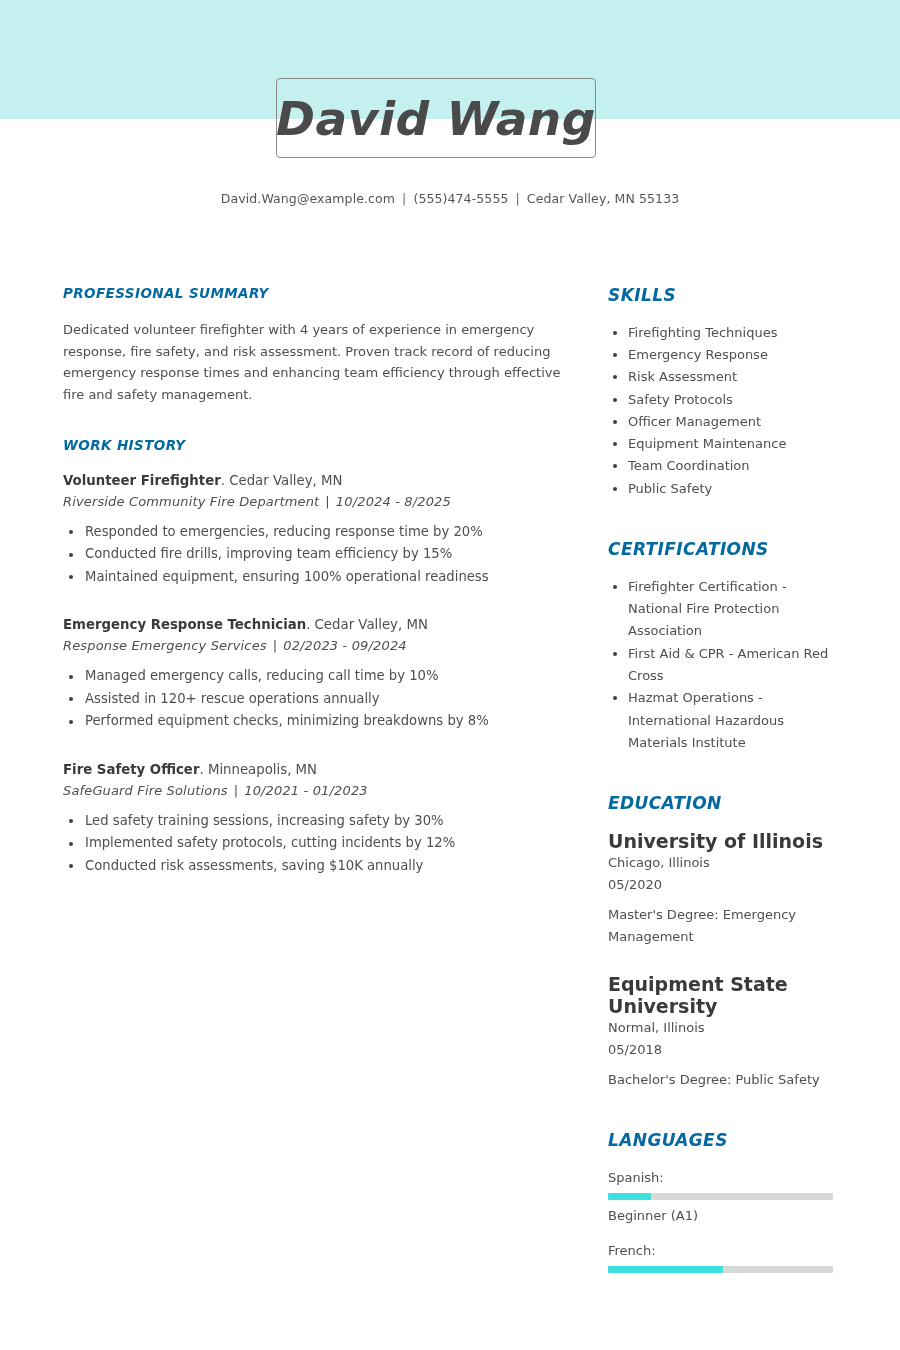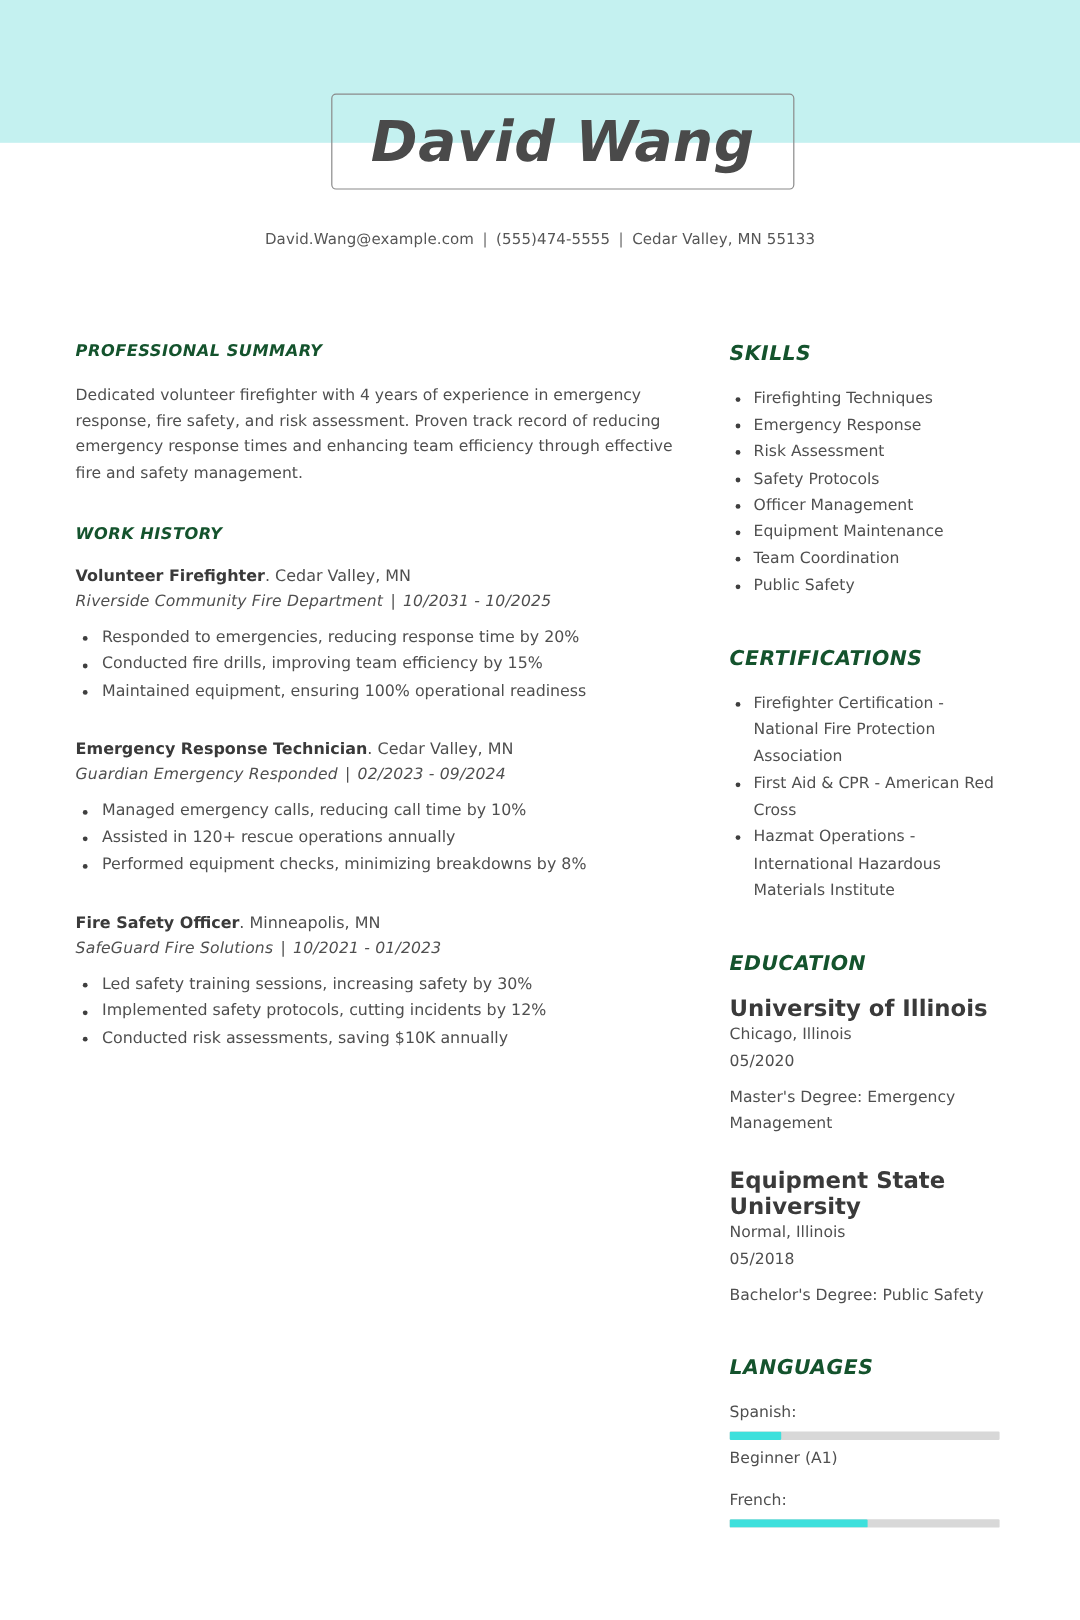--- a/index.html
+++ b/index.html
@@ -22,21 +22,21 @@
     top: 0;
     left: 0;
     width: 900px;
     height: 119px;
     background: #c4f1f0;
   }
   .name-box {
     position: absolute;
     top: 78px;
     left: 276px;
-    width: 386px;
+    width: 320px;
     height: 80px;
     box-sizing: border-box;
     border: 1.5px solid #8a8a8a;
     border-radius: 4px;
     background: transparent;
     display: flex;
     align-items: center;
     justify-content: center;
   }
   .name-text {
@@ -83,21 +83,21 @@
     top: 0;
     width: 228px;
   }
 
   
   .sec-head {
     font-style: italic;
     font-weight: 700;
     font-size: 13.5px;
     letter-spacing: 0.4px;
-    color: #14532d;
+    color: #0369a1;
     text-transform: uppercase;
     margin: 0 0 18px 0;
     line-height: 1.1;
   }
   .col-right .sec-head {
     font-size: 17px;
     margin-bottom: 17px;
   }
 
   
@@ -259,35 +259,35 @@
     <div class="spacer-sections"></div>
 
     <div class="block-work">
       <div class="sec-head">WORK HISTORY</div>
 
       <div class="job">
         <div class="job-title-line">
           <span class="job-title">Volunteer Firefighter</span><span>. Cedar Valley, MN</span>
         </div>
         <div class="job-meta">
-          <span>Riverside Community Fire Department</span><span class="bar">|</span><span>10/2031 - 10/2025</span>
+          <span>Riverside Community Fire Department</span><span class="bar">|</span><span>10/2024 - 8/2025</span>
         </div>
         <ul class="bullets">
           <li>Responded to emergencies, reducing response time by 20%</li>
           <li>Conducted fire drills, improving team efficiency by 15%</li>
           <li>Maintained equipment, ensuring 100% operational readiness</li>
         </ul>
       </div>
 
       <div class="job">
         <div class="job-title-line">
           <span class="job-title">Emergency Response Technician</span><span>. Cedar Valley, MN</span>
         </div>
         <div class="job-meta">
-          <span>Guardian Emergency Responded</span><span class="bar">|</span><span>02/2023 - 09/2024</span>
+          <span>Response Emergency Services</span><span class="bar">|</span><span>02/2023 - 09/2024</span>
         </div>
         <ul class="bullets">
           <li>Managed emergency calls, reducing call time by 10%</li>
           <li>Assisted in 120+ rescue operations annually</li>
           <li>Performed equipment checks, minimizing breakdowns by 8%</li>
         </ul>
       </div>
 
       <div class="job">
         <div class="job-title-line">

